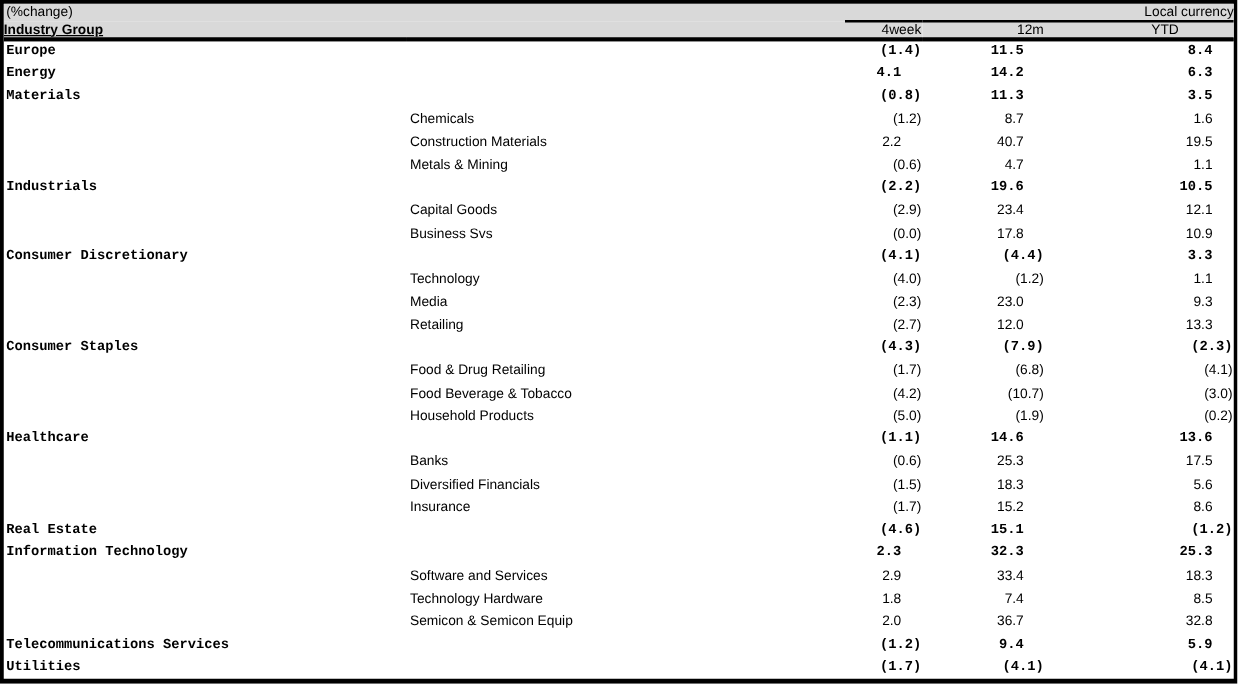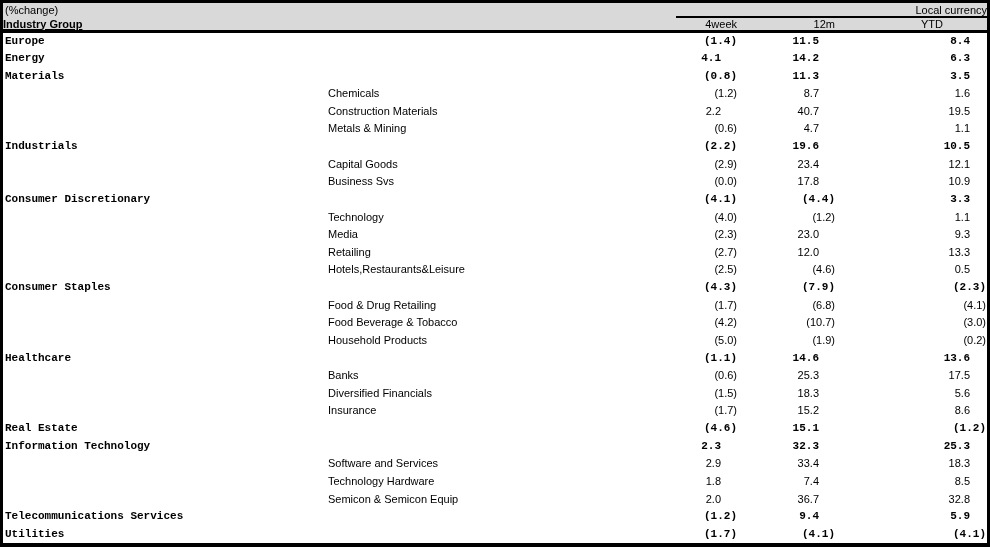--- a/index.html
+++ b/index.html
@@ -167,27 +167,20 @@
           <td class="c-num"><span class="np">23.0</span></td>
           <td class="c-num ytd"><span class="np">9.3</span></td>
         </tr>
         <tr class="sub">
           <td class="c-label"></td>
           <td class="c-sublabel">Retailing</td>
           <td class="c-num"><span>(2.7)</span></td>
           <td class="c-num"><span class="np">12.0</span></td>
           <td class="c-num ytd"><span class="np">13.3</span></td>
         </tr>
-        <tr class="sub">
-          <td class="c-label"></td>
-          <td class="c-sublabel">Hotels,Restaurants&amp;Leisure</td>
-          <td class="c-num"><span>(2.5)</span></td>
-          <td class="c-num"><span>(4.6)</span></td>
-          <td class="c-num ytd"><span class="np">0.5</span></td>
-        </tr>
         <tr class="group">
           <td class="c-label">Consumer Staples</td>
           <td class="c-sublabel"></td>
           <td class="c-num"><span>(4.3)</span></td>
           <td class="c-num"><span>(7.9)</span></td>
           <td class="c-num ytd"><span>(2.3)</span></td>
         </tr>
         <tr class="sub">
           <td class="c-label"></td>
           <td class="c-sublabel">Food &amp; Drug Retailing</td>

